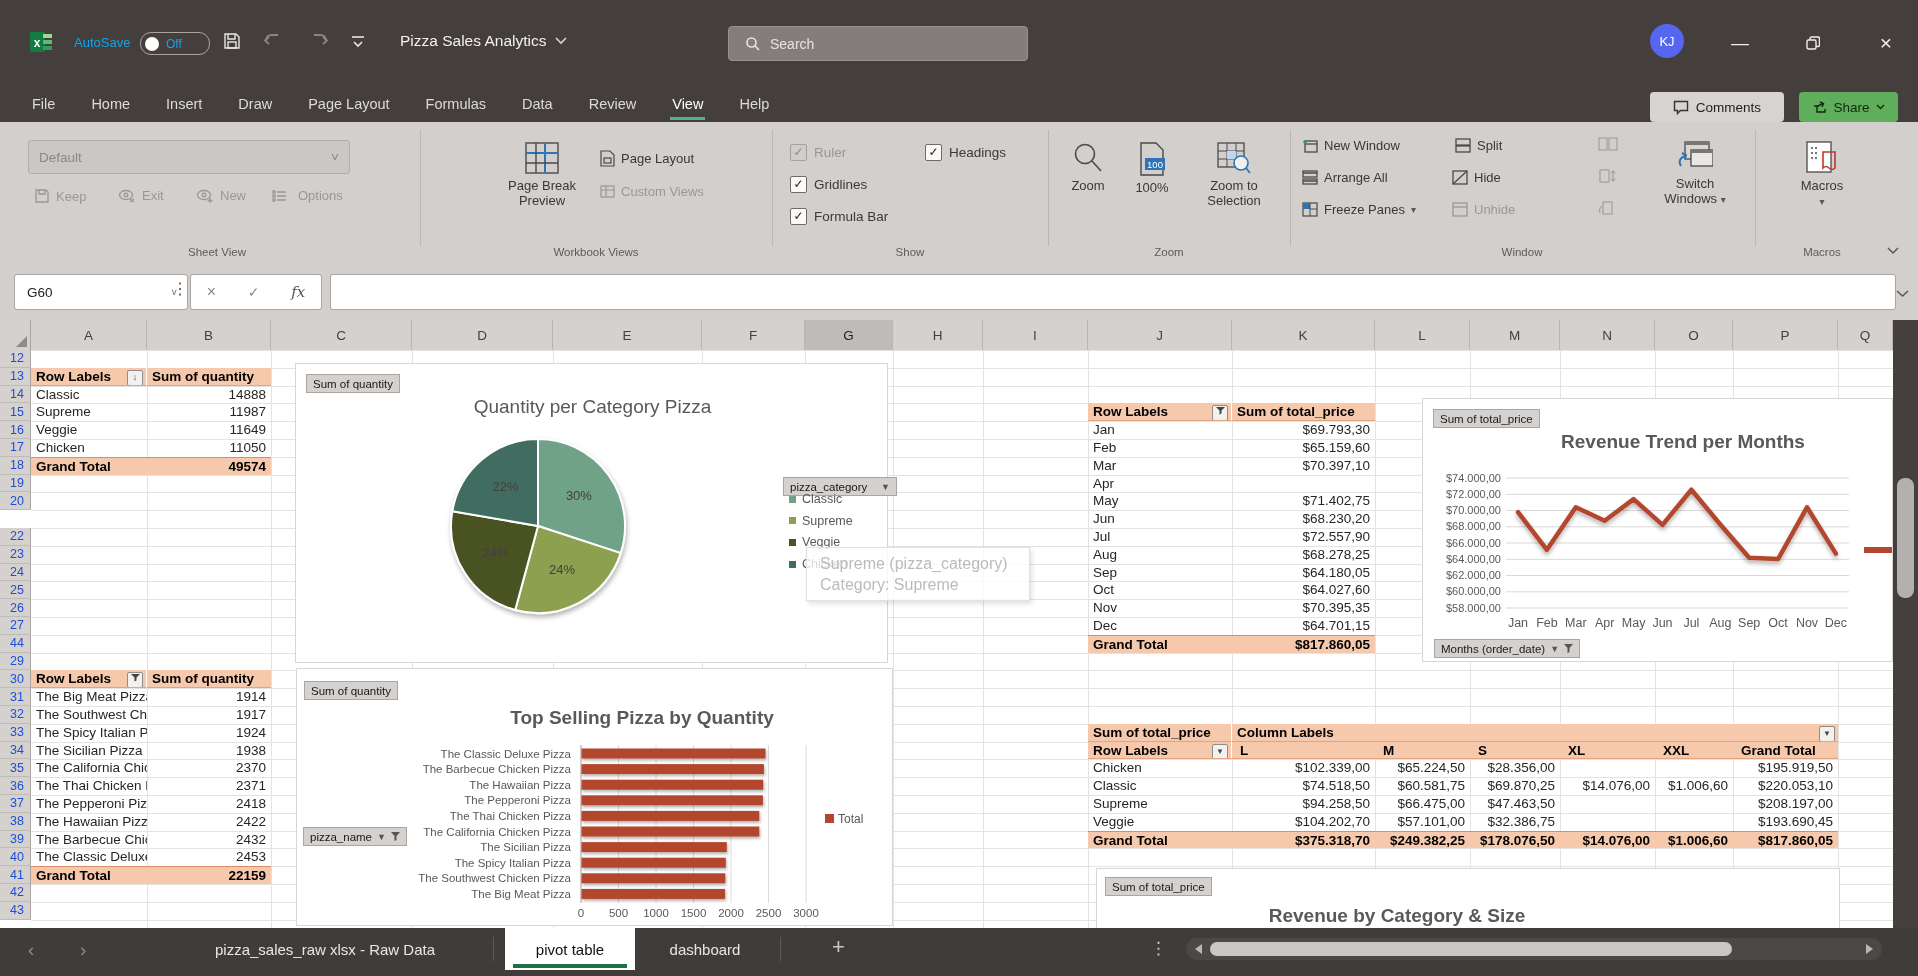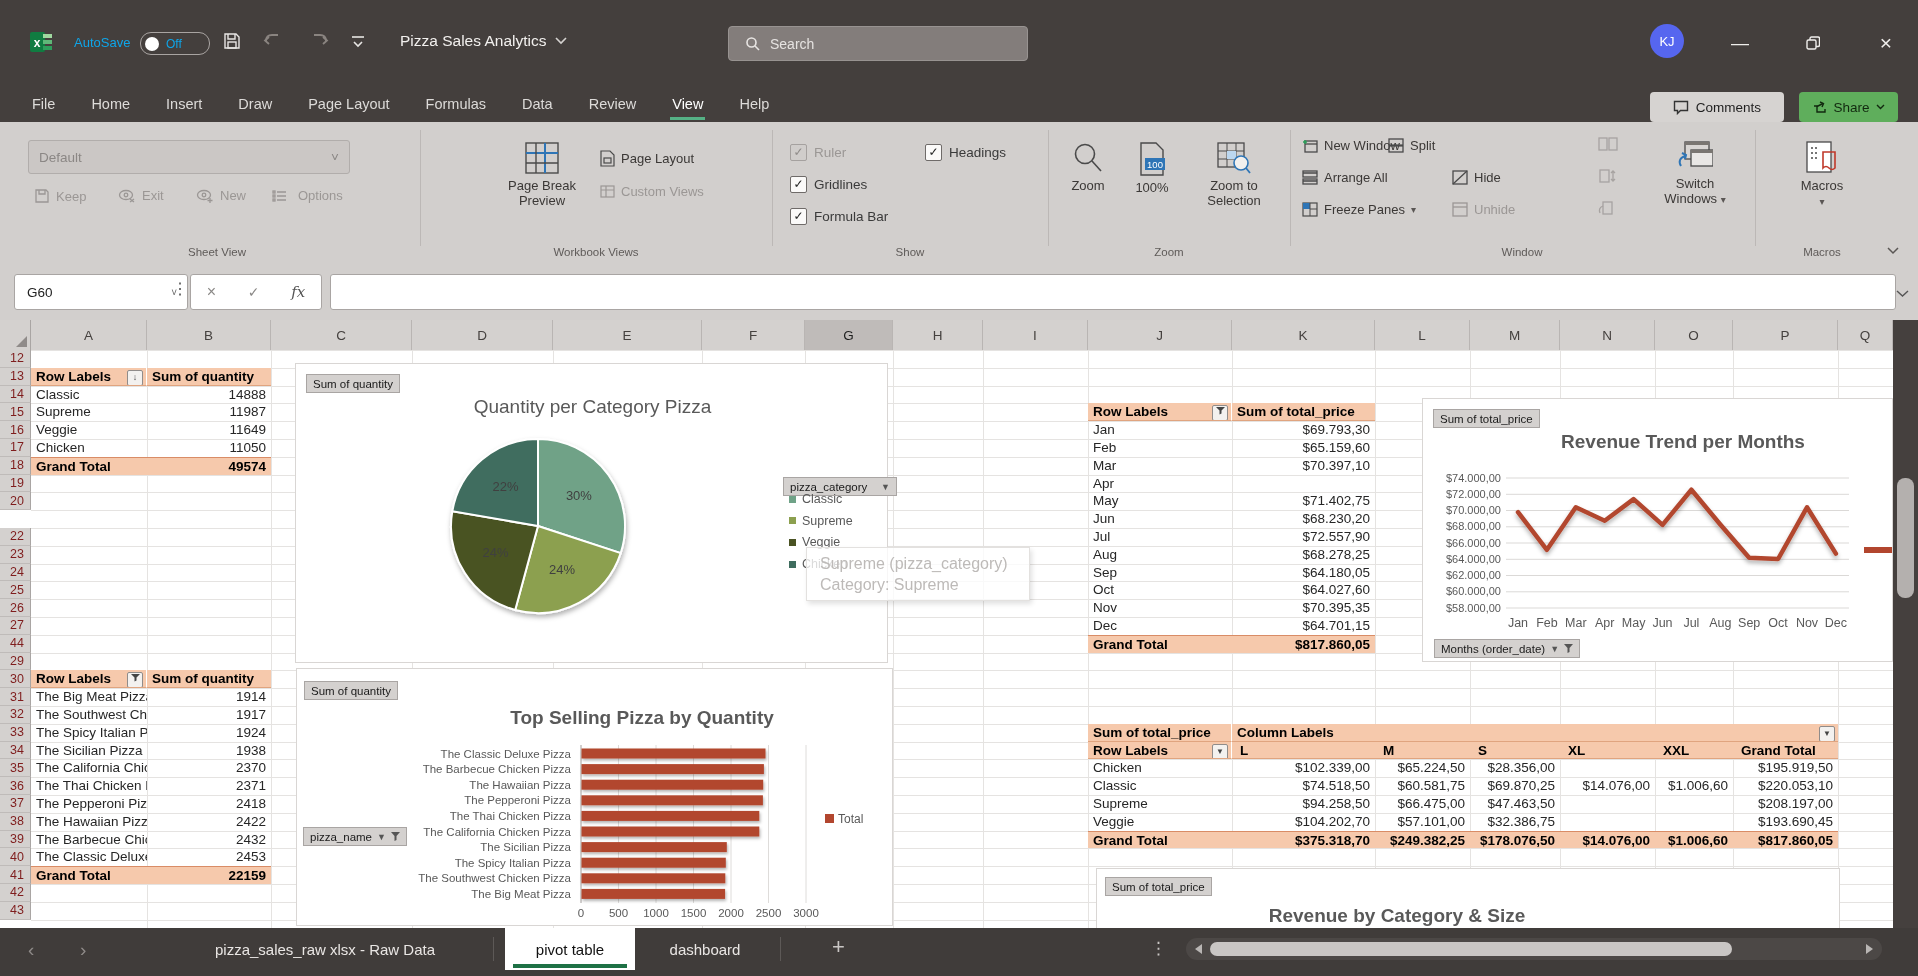--- a/index.html
+++ b/index.html
@@ -34,21 +34,21 @@
   .chkbox{width:15px;height:15px;background:#fbfaf9;border:1px solid #6f6b69;border-radius:2px;font-size:12px;line-height:14px;text-align:center;color:#1f1f1f;}
   .chkrow.dis .chkbox{background:#d0cdcb;border-color:#a5a19f;color:#8f8b89;}
   .carét{color:#5a5654;}
   
   .fbar{left:0;top:262px;width:1918px;height:58px;background:#d2cfcd;border-bottom:1px solid #b3afad;}
   .whitebox{position:absolute;background:#fff;border:1px solid #a9a5a3;border-radius:3px;display:flex;align-items:center;}
   
   .colhdrs{left:0;top:320px;width:1893px;height:30px;background:#d4d1cf;border-bottom:1px solid #a9a5a3;}
   .colhdr{position:absolute;top:0;height:30px;display:flex;align-items:center;justify-content:center;font-size:13.5px;color:#45413f;border-right:1px solid #b9b5b3;box-sizing:border-box;}
   .colhdr.sel{background:#bfbbb9;color:#1f1f1f;}
-  .rowhdr{position:absolute;left:0;width:31px;background:#d4d1cf;border-right:1px solid #a9a5a3;border-bottom:1px solid #bfbbb9;box-sizing:border-box;display:flex;align-items:center;justify-content:flex-end;padding-right:6px;font-size:12.5px;color:#7f1d1d;}
+  .rowhdr{position:absolute;left:0;width:31px;background:#d4d1cf;border-right:1px solid #a9a5a3;border-bottom:1px solid #bfbbb9;box-sizing:border-box;display:flex;align-items:center;justify-content:flex-end;padding-right:6px;font-size:12.5px;color:#1d4ed8;}
   .grid{left:31px;top:350px;width:1862px;height:578px;background:repeating-linear-gradient(#e5e3e1 0 1px,#ffffff 1px 17.8px);}
   .vline{position:absolute;top:350px;height:578px;width:1px;background:#e5e3e1;}
   
   .pvrow{position:absolute;display:flex;height:17.8px;line-height:17.8px;font-size:13.5px;color:#262626;}
   .pvcell{box-sizing:border-box;padding:0 5px;white-space:nowrap;overflow:hidden;position:relative;}
   .pvhdr{background:#f6c9ac;font-weight:bold;color:#000;border-bottom:1px solid #e0a47f;}
   .pvgt{background:#f6c9ac;font-weight:bold;color:#000;border-top:1px solid #d98c66;}
   .num{text-align:right;}
   .pvbtn{position:absolute;right:3px;top:2px;width:14px;height:14px;background:#f3f1ef;border:1px solid #908c8a;border-radius:2px;font-size:8px;line-height:13px;text-align:center;color:#444;}
   
@@ -284,21 +284,21 @@
     </div>
     <div class="smallbtn" style="left:1302px;top:80px;">
       <svg width="16" height="15">
           <rect x="1" y="1" width="14" height="13" fill="none" stroke="#4a4a4a" stroke-width="1.2"></rect>
           <rect x="1" y="1" width="7" height="6" fill="#2e75b6"></rect>
           <path d="M8 7h7M8 1v13" stroke="#4a4a4a" stroke-width="1"></path>
         </svg>
       <span>Freeze Panes</span>
       <span class="carét" style="font-size:10px;">▾</span>
     </div>
-    <div class="smallbtn" style="left:1388px;top:16px;">
+    <div class="smallbtn" style="left:1455px;top:16px;">
       <svg width="16" height="15" fill="none" stroke="#4a4a4a" stroke-width="1.3">
           <rect x="1" y="1" width="14" height="13"></rect>
           <path d="M1 7.5h14" stroke-width="2.2"></path>
         </svg>
       <span>Split</span>
     </div>
     <div class="smallbtn" style="left:1452px;top:48px;">
       <svg width="16" height="15" fill="none" stroke="#4a4a4a" stroke-width="1.3">
           <rect x="1" y="1" width="14" height="13"></rect>
           <path d="M1 14L15 1"></path>

